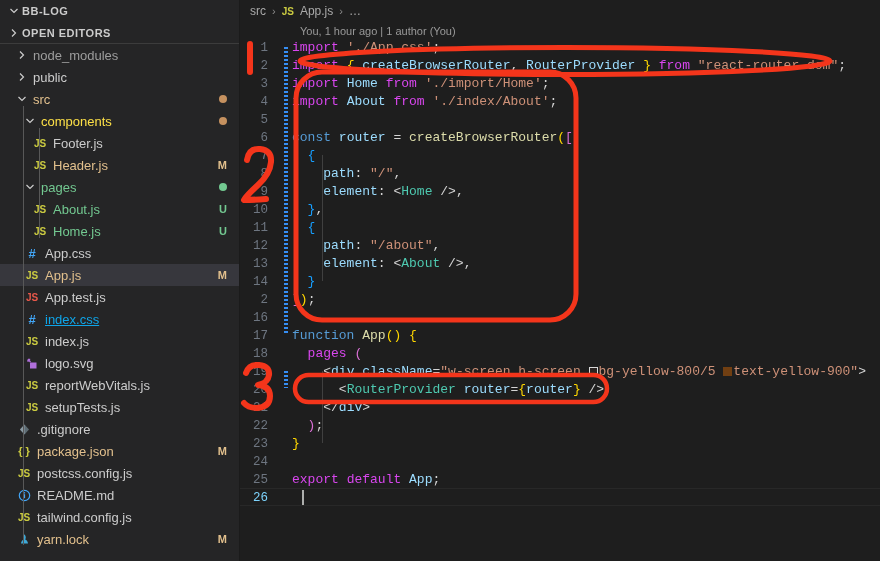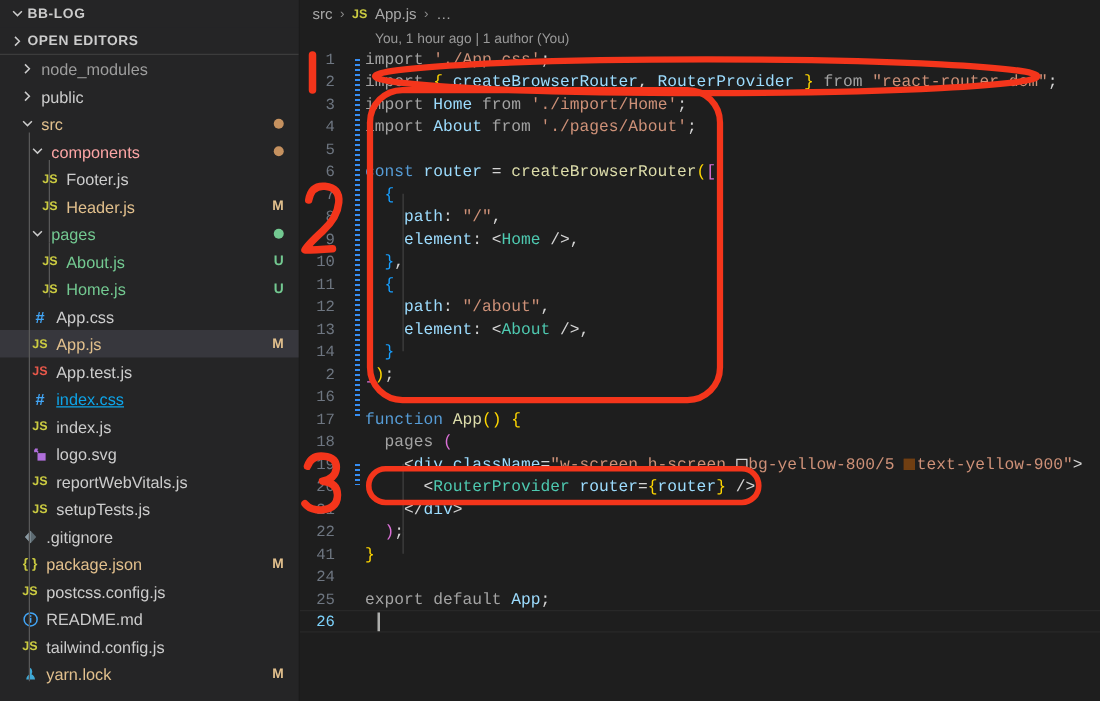--- a/index.html
+++ b/index.html
@@ -133,21 +133,21 @@
     color: #6e7681;
     font-size: 12.5px;
     font-family: "Liberation Mono", monospace;
     user-select: none;
   }
   .cl.cur .ln { color: #7dd3fc; }
   .gutter-gap { width: 14px; flex: 0 0 14px; }
   .ctext { flex: 1 1 auto; white-space: pre; }
 
   
-  .kw   { color: #a3a3a3; }   
+  .kw   { color: #d946ef; }   
   .kw2  { color: #569cd6; }   
   .str  { color: #ce9178; }
   .fn   { color: #dcdcaa; }
   .var  { color: #9cdcfe; }
   .br1  { color: #ffd700; }
   .br2  { color: #da70d6; }
   .br3  { color: #179fff; }
   .plain{ color: #d4d4d4; }
   .attr { color: #9cdcfe; }
   .punc { color: #d4d4d4; }
@@ -252,21 +252,21 @@
           <span class="fname" style="color: rgb(226, 192, 141);">src</span>
           <span class="dot" style="background: rgb(197, 145, 95);"></span>
         </div>
         <div class="row">
           <span class="indent" style="width: 22px;"></span>
           <span class="twisty">
             <svg width="10" height="10" viewBox="0 0 10 10">
               <path d="M1.5 3 L5 6.5 L8.5 3" fill="none" stroke="#cccccc" stroke-width="1.2"></path>
             </svg>
           </span>
-          <span class="fname" style="color: #fca5a5;">components</span>
+          <span class="fname" style="color: #fde047;">components</span>
           <span class="dot" style="background: rgb(197, 145, 95);"></span>
         </div>
         <div class="row">
           <span class="indent" style="width: 30px;"></span>
           <span class="ficon" style="color: rgb(203, 203, 65);">JS</span>
           <span class="fname" style="color: rgb(204, 204, 204);">Footer.js</span>
         </div>
         <div class="row">
           <span class="indent" style="width: 30px;"></span>
           <span class="ficon" style="color: rgb(203, 203, 65);">JS</span>
@@ -403,40 +403,40 @@
       <span>App.js</span>
       <span class="bc-sep">›</span>
       <span>…</span>
     </div>
     <div class="codelens">You, 1 hour ago | 1 author (You)</div>
 
     <div class="code-area" id="code-area">
         <div class="cl"><span class="ln">1</span><span class="gutter-gap"></span><span class="ctext"><span class="kw">import</span><span class="plain"> </span><span class="str">'./App.css'</span><span class="plain">;</span></span></div>
         <div class="cl"><span class="ln">2</span><span class="gutter-gap"></span><span class="ctext"><span class="kw">import</span><span class="plain"> </span><span class="br1">{</span><span class="plain"> </span><span class="var">createBrowserRouter</span><span class="plain">, </span><span class="var">RouterProvider</span><span class="plain"> </span><span class="br1">}</span><span class="plain"> </span><span class="kw">from</span><span class="plain"> </span><span class="str">"react-router-dom"</span><span class="plain">;</span></span></div>
         <div class="cl"><span class="ln">3</span><span class="gutter-gap"></span><span class="ctext"><span class="kw">import</span><span class="plain"> </span><span class="var">Home</span><span class="plain"> </span><span class="kw">from</span><span class="plain"> </span><span class="str">'./import/Home'</span><span class="plain">;</span></span></div>
-        <div class="cl"><span class="ln">4</span><span class="gutter-gap"></span><span class="ctext"><span class="kw">import</span><span class="plain"> </span><span class="var">About</span><span class="plain"> </span><span class="kw">from</span><span class="plain"> </span><span class="str">'./pages/About'</span><span class="plain">;</span></span></div>
+        <div class="cl"><span class="ln">4</span><span class="gutter-gap"></span><span class="ctext"><span class="kw">import</span><span class="plain"> </span><span class="var">About</span><span class="plain"> </span><span class="kw">from</span><span class="plain"> </span><span class="str">'./index/About'</span><span class="plain">;</span></span></div>
         <div class="cl"><span class="ln">5</span><span class="gutter-gap"></span><span class="ctext"></span></div>
         <div class="cl"><span class="ln">6</span><span class="gutter-gap"></span><span class="ctext"><span class="kw2">const</span><span class="plain"> </span><span class="var">router</span><span class="plain"> = </span><span class="fn">createBrowserRouter</span><span class="br1">(</span><span class="br2">[</span></span></div>
         <div class="cl"><span class="ln">7</span><span class="gutter-gap"></span><span class="ctext"><span class="plain">  </span><span class="br3">{</span></span></div>
         <div class="cl"><span class="ln">8</span><span class="gutter-gap"></span><span class="ctext"><span class="plain">    </span><span class="var">path</span><span class="plain">: </span><span class="str">"/"</span><span class="plain">,</span></span></div>
         <div class="cl"><span class="ln">9</span><span class="gutter-gap"></span><span class="ctext"><span class="plain">    </span><span class="var">element</span><span class="plain">: </span><span class="punc">&lt;</span><span class="cmp">Home</span><span class="punc"> /&gt;</span><span class="plain">,</span></span></div>
         <div class="cl"><span class="ln">10</span><span class="gutter-gap"></span><span class="ctext"><span class="plain">  </span><span class="br3">}</span><span class="plain">,</span></span></div>
         <div class="cl"><span class="ln">11</span><span class="gutter-gap"></span><span class="ctext"><span class="plain">  </span><span class="br3">{</span></span></div>
         <div class="cl"><span class="ln">12</span><span class="gutter-gap"></span><span class="ctext"><span class="plain">    </span><span class="var">path</span><span class="plain">: </span><span class="str">"/about"</span><span class="plain">,</span></span></div>
         <div class="cl"><span class="ln">13</span><span class="gutter-gap"></span><span class="ctext"><span class="plain">    </span><span class="var">element</span><span class="plain">: </span><span class="punc">&lt;</span><span class="cmp">About</span><span class="punc"> /&gt;</span><span class="plain">,</span></span></div>
         <div class="cl"><span class="ln">14</span><span class="gutter-gap"></span><span class="ctext"><span class="plain">  </span><span class="br3">}</span></span></div>
         <div class="cl"><span class="ln">2</span><span class="gutter-gap"></span><span class="ctext"><span class="br2">]</span><span class="br1">)</span><span class="plain">;</span></span></div>
         <div class="cl"><span class="ln">16</span><span class="gutter-gap"></span><span class="ctext"></span></div>
         <div class="cl"><span class="ln">17</span><span class="gutter-gap"></span><span class="ctext"><span class="kw2">function</span><span class="plain"> </span><span class="fn">App</span><span class="br1">() </span><span class="br1">{</span></span></div>
         <div class="cl"><span class="ln">18</span><span class="gutter-gap"></span><span class="ctext"><span class="plain">  </span><span class="kw">pages</span><span class="plain"> </span><span class="br2">(</span></span></div>
         <div class="cl"><span class="ln">19</span><span class="gutter-gap"></span><span class="ctext"><span class="plain">    </span><span class="punc">&lt;</span><span class="var">div</span><span class="plain"> </span><span class="attr">className</span><span class="plain">=</span><span class="str">"w-screen h-screen </span><span class="swatch" style="background: rgb(43, 36, 34); border-color: rgb(216, 216, 216);"></span><span class="str">bg-yellow-800/5 </span><span class="swatch" style="background: rgb(113, 63, 18); border-color: rgb(113, 63, 18);"></span><span class="str">text-yellow-900"</span><span class="punc">&gt;</span></span></div>
         <div class="cl"><span class="ln">20</span><span class="gutter-gap"></span><span class="ctext"><span class="plain">      </span><span class="punc">&lt;</span><span class="cmp">RouterProvider</span><span class="plain"> </span><span class="attr">router</span><span class="plain">=</span><span class="br1">{</span><span class="var">router</span><span class="br1">}</span><span class="punc"> /&gt;</span></span></div>
         <div class="cl"><span class="ln">21</span><span class="gutter-gap"></span><span class="ctext"><span class="plain">    </span><span class="punc">&lt;/</span><span class="var">div</span><span class="punc">&gt;</span></span></div>
         <div class="cl"><span class="ln">22</span><span class="gutter-gap"></span><span class="ctext"><span class="plain">  </span><span class="br2">)</span><span class="plain">;</span></span></div>
-        <div class="cl"><span class="ln">41</span><span class="gutter-gap"></span><span class="ctext"><span class="br1">}</span></span></div>
+        <div class="cl"><span class="ln">23</span><span class="gutter-gap"></span><span class="ctext"><span class="br1">}</span></span></div>
         <div class="cl"><span class="ln">24</span><span class="gutter-gap"></span><span class="ctext"></span></div>
         <div class="cl"><span class="ln">25</span><span class="gutter-gap"></span><span class="ctext"><span class="kw">export</span><span class="plain"> </span><span class="kw">default</span><span class="plain"> </span><span class="var">App</span><span class="plain">;</span></span></div>
         <div class="cl cur"><span class="ln">26</span><span class="gutter-gap"></span><span class="ctext"></span></div>
       </div>
 
     <div class="gitstripe" style="top:47px; height:288px;"></div>
 
     <div class="gitstripe" style="top:371px; height:17px;"></div>
 
     <div class="indent-guide" style="left:82px; top:155px; height:126px;"></div>

